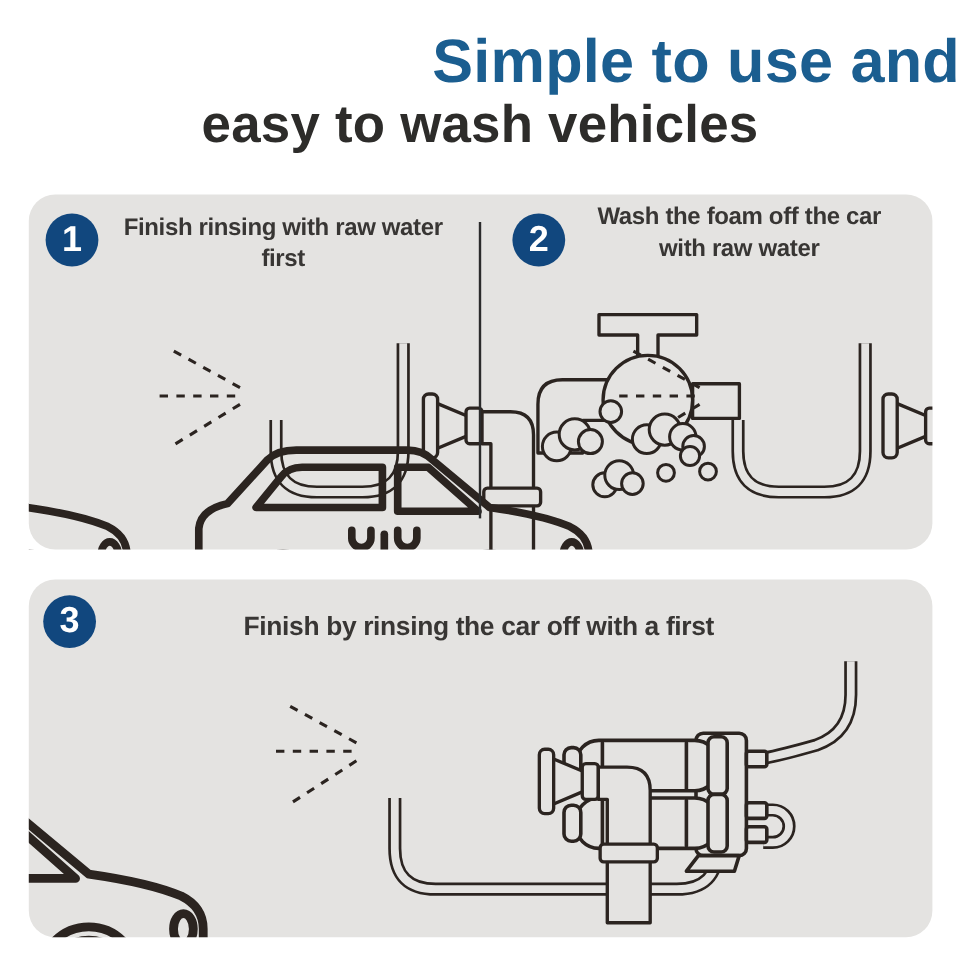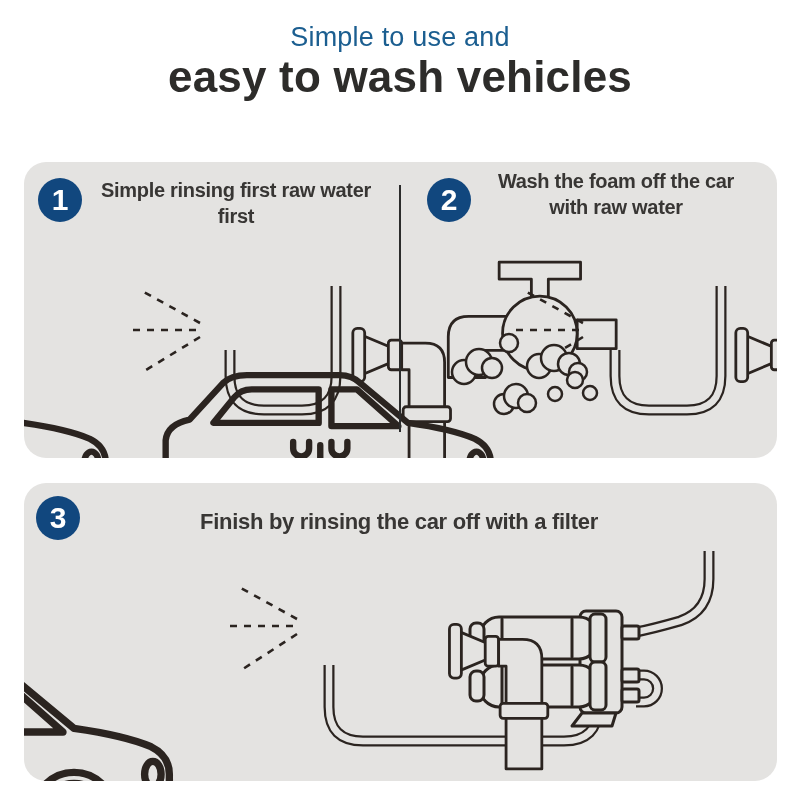--- a/index.html
+++ b/index.html
@@ -12,21 +12,21 @@
     --divider:#2b2b2b;
     --page-bg:#ffffff;
   }
   html,body{margin:0;padding:0;}
   body{
     width:800px;height:800px;background:var(--page-bg);
     font-family:"Liberation Sans",sans-serif;
     position:relative;overflow:hidden;
   }
   .title{ text-align:center; padding-top:22px; line-height:1.12; }
-  .title .l1{ color:var(--title-blue); font-size:27px; font-weight:normal; letter-spacing:.2px;}
+  .title .l1{ color:var(--title-blue); font-size:51px; font-weight:bold; letter-spacing:.2px;text-align:right;}
   .title .l2{ color:var(--title-dark); font-size:44px; font-weight:bold; letter-spacing:.2px;}
   .panel{
     position:absolute; left:24px; width:753px;
     background:var(--panel-gray); border-radius:22px;
   }
   .panel-top{ top:162px; height:296px; }
   .panel-bottom{ top:483px; height:298px; }
   .divider{
     position:absolute; left:375px; top:23px; width:2px; height:247px;
     background:var(--divider);
@@ -138,21 +138,21 @@
       <circle class="foam" cx="480" cy="242" r="10"></circle>
       <circle class="foam" cx="492" cy="234" r="12"></circle>
       <circle class="foam" cx="503" cy="241" r="9"></circle>
       <circle class="foam" cx="531" cy="232" r="7"></circle>
       <circle class="foam" cx="485" cy="181" r="9"></circle>
       <circle class="foam" cx="566" cy="231" r="7"></circle>
     </g>
   </svg>
   <div class="divider"></div>
   <div class="badge badge-1">1</div>
-  <div class="step-label label-1">Simple rinsing first raw water first</div>
+  <div class="step-label label-1">Finish rinsing with raw water first</div>
   <div class="badge badge-2">2</div>
   <div class="step-label label-2">Wash the foam off the car with raw water</div>
 </section>
 
 <section class="panel panel-bottom">
   <svg class="illus" width="753" height="298" viewBox="0 0 753 298">
     <g>
       <path class="hose-o" d="M305,182 V224 Q305,258 339,258 H540 Q574,258 574,224 V170"></path>
       <path class="hose-i" d="M305,182 V224 Q305,258 339,258 H540 Q574,258 574,224 V170"></path>
       <path class="hose-o" d="M612,192 H620 A13.5,13.5 0 0 1 620,219 H612"></path>
@@ -180,14 +180,14 @@
     <use href="#faucet" transform="translate(675,36) scale(0.55)"></use>
     <use href="#nozzle" transform="translate(275,128) scale(0.55)"></use>
     <g>
       <path class="dash" d="M273,136 L215,104"></path>
       <path class="dash" d="M269,143 L203,143"></path>
       <path class="dash" d="M273,151 L219,186"></path>
     </g>
     <use href="#car" transform="translate(254,150) scale(-0.8,0.8)"></use>
   </svg>
   <div class="badge badge-3">3</div>
-  <div class="step-label label-3">Finish by rinsing the car off with a filter</div>
+  <div class="step-label label-3">Finish by rinsing the car off with a first</div>
 </section>
 
 </body></html>

